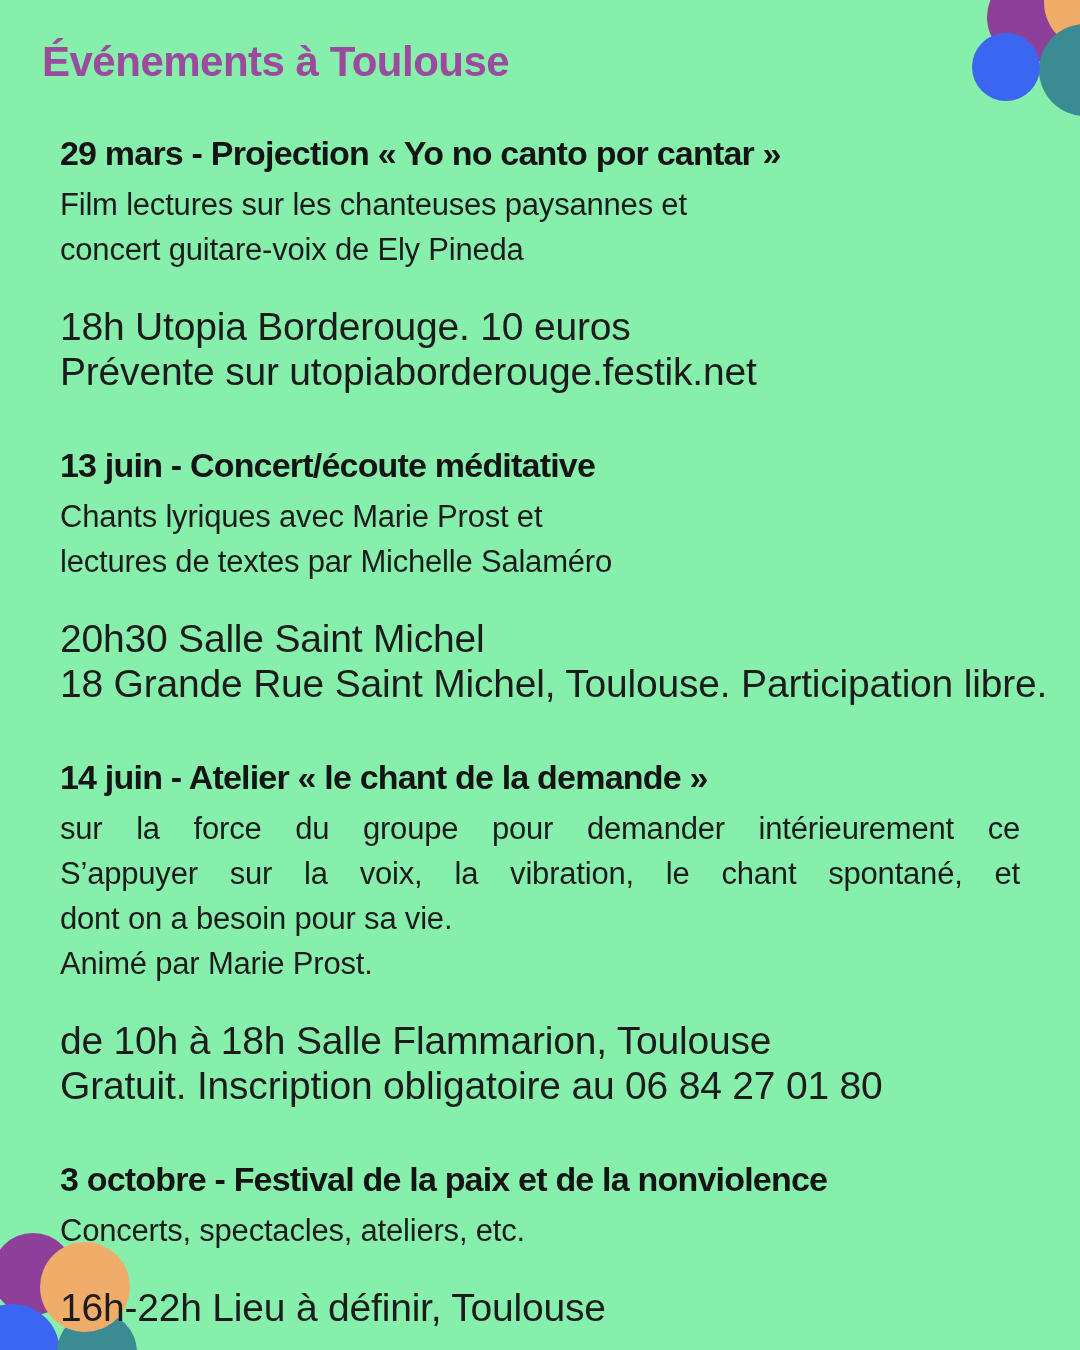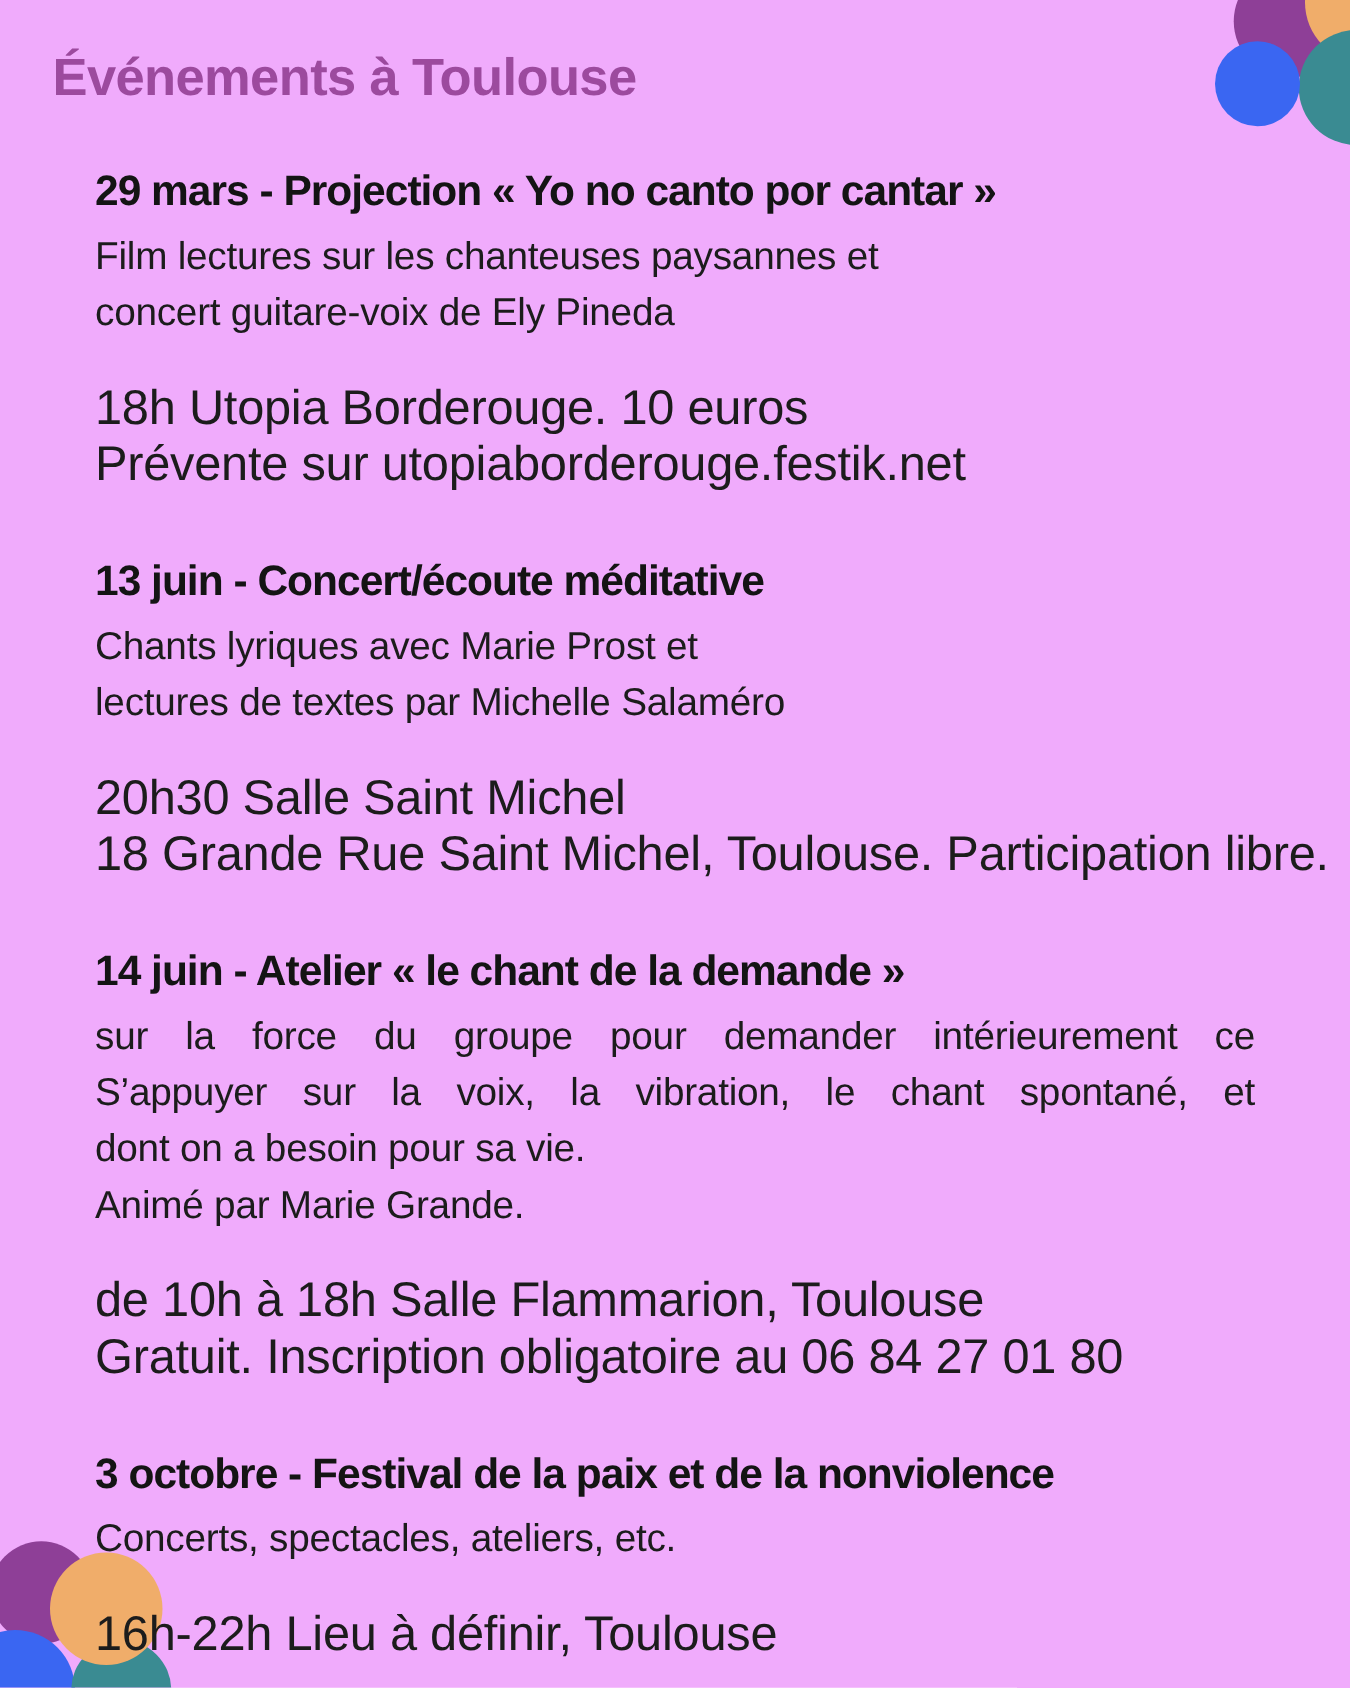--- a/index.html
+++ b/index.html
@@ -24,21 +24,21 @@
   .c-bl-orange { left:40px;   top:1242px; width:90px; height:90px; z-index:4; }
 
   .title {
     position:relative; z-index:5;
     margin:36px 0 0 42px;
     font-size:42px; line-height:52px;
     font-weight:700; letter-spacing:-0.5px;
   }
   .events {
     position:relative; z-index:5;
-    padding:0 76px;
+    padding:0 60px;
   }
   .event { margin:0 0 48px 0; }
   .event:first-child { margin-top:42px; }
   .heading {
     margin:0 0 6px 0;
     font-size:34px; line-height:46px;
     font-weight:700; letter-spacing:-0.8px;
     white-space:nowrap;
     color:#141414;
   }
@@ -48,21 +48,21 @@
     margin-top:32px;
     font-size:39px; line-height:45px; letter-spacing:-0.2px;
     text-align:left;
     color:#1c1c1c;
     white-space:nowrap;
   }
 </style>
 </head>
 <body>
 
-<div class="page" style="background-color: #f0abfc;">
+<div class="page" style="background-color: #86efac;">
 
   <div class="circle c-tr-purple" style="background-color: rgb(142, 63, 151);"></div>
   <div class="circle c-tr-orange" style="background-color: rgb(240, 173, 106);"></div>
   <div class="circle c-tr-teal" style="background-color: rgb(58, 139, 146);"></div>
   <div class="circle c-tr-blue" style="background-color: rgb(58, 102, 242);"></div>
   <div class="circle c-bl-purple" style="background-color: rgb(142, 63, 151);"></div>
   <div class="circle c-bl-blue" style="background-color: rgb(58, 102, 242);"></div>
   <div class="circle c-bl-teal" style="background-color: rgb(58, 139, 146);"></div>
   <div class="circle c-bl-orange" style="background-color: rgb(240, 173, 106);"></div>
 
@@ -93,21 +93,21 @@
         <div class="iline">18 Grande Rue Saint Michel, Toulouse. Participation libre.</div>
       </div>
     </section>
 
     <section class="event">
       <h2 class="heading">14 juin - Atelier « le chant de la demande »</h2>
       <div class="desc">
         <div class="line jfull">sur la force du groupe pour demander intérieurement ce</div>
         <div class="line jfull">S’appuyer sur la voix, la vibration, le chant spontané, et</div>
         <div class="line">dont on a besoin pour sa vie.</div>
-        <div class="line">Animé par Marie Grande.</div>
+        <div class="line">Animé par Marie Prost.</div>
       </div>
       <div class="info">
         <div class="iline">de 10h à 18h Salle Flammarion, Toulouse</div>
         <div class="iline">Gratuit. Inscription obligatoire au 06 84 27 01 80</div>
       </div>
     </section>
 
     <section class="event">
       <h2 class="heading">3 octobre - Festival de la paix et de la nonviolence</h2>
       <div class="desc">

